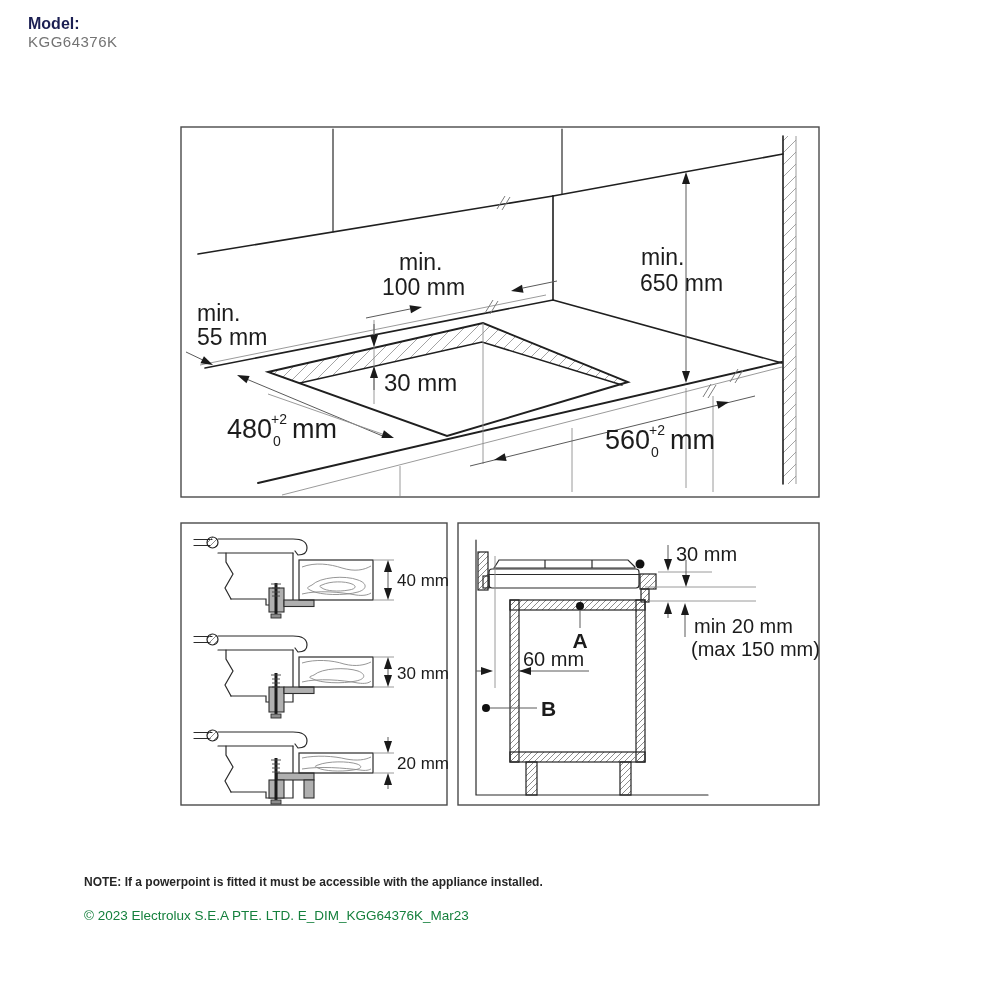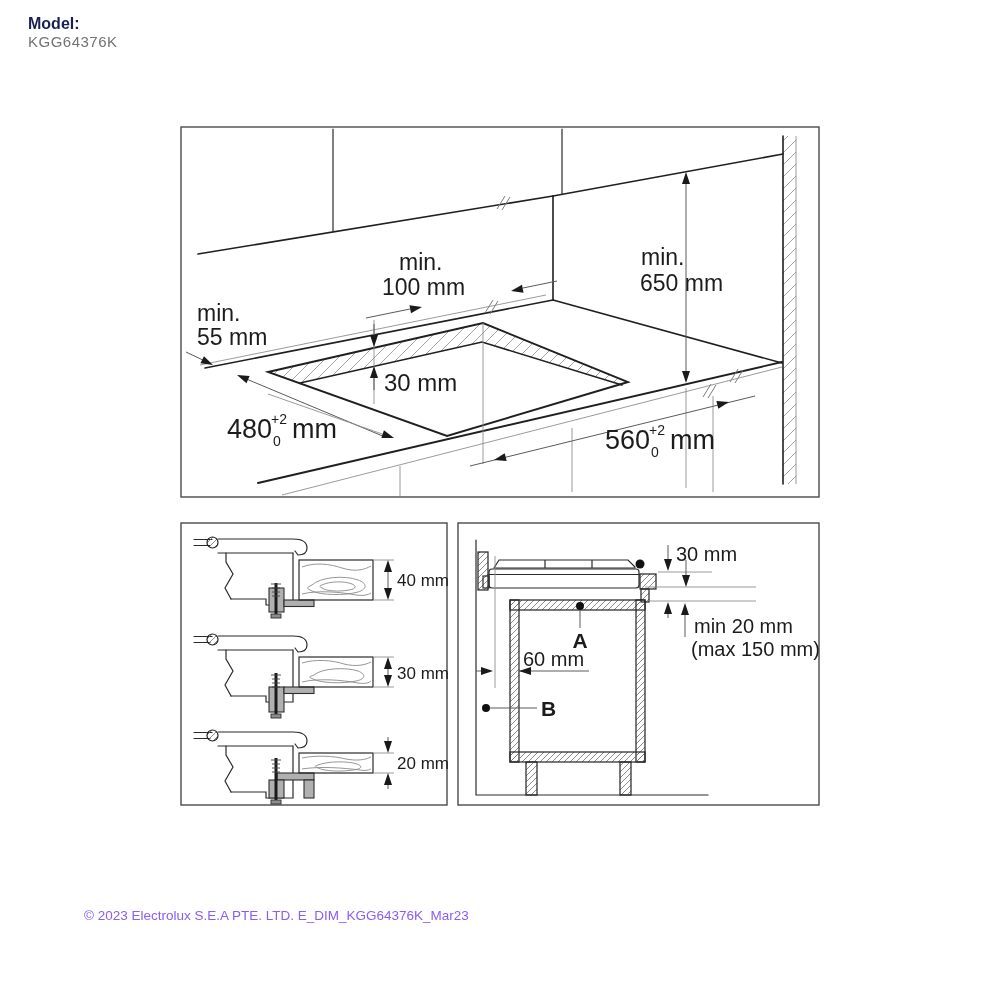--- a/index.html
+++ b/index.html
@@ -2,21 +2,21 @@
 <html><head>
 <meta charset="utf-8">
 <style>
   html,body{margin:0;padding:0;background:#fff;}
   .page{position:relative;width:1000px;height:1000px;background:#fff;overflow:hidden;
         font-family:"Liberation Sans",sans-serif;}
   .hdr{position:absolute;left:28px;top:14px;line-height:1.2;}
   .hdr .model-label{display:block;font-size:16px;font-weight:bold;color:#1b1f52;}
   .hdr .model-value{display:block;font-size:15px;color:#737373;letter-spacing:.5px;}
   .note{position:absolute;left:84px;top:875px;font-size:12px;font-weight:600;color:#262626;}
-  .copyright{position:absolute;left:84px;top:908px;font-size:13.5px;color:#8b5cf6;}
+  .copyright{position:absolute;left:84px;top:908px;font-size:13.5px;color:#15803d;}
   svg{position:absolute;left:0;top:0;}
   svg text{fill:#1c1c1c;font-family:"Liberation Sans",sans-serif;}
   .t23{font-size:23px;}
   .t24{font-size:24px;}
   .t28{font-size:27px;}
   .t14{font-size:14px;}
   .t20{font-size:20px;}
   .t18{font-size:17px;}
   .tb{font-size:21px;font-weight:bold;}
   .ln{stroke:#1f1f1f;stroke-width:1.6;fill:none;stroke-linecap:round;}
@@ -272,15 +272,16 @@
         <use href="#ah" transform="translate(668,602) rotate(-90)"></use>
         <path class="dim" d="M685,612 V637"></path>
         <use href="#ah" transform="translate(685,603) rotate(-90)"></use>
         <text class="t20" x="676" y="561">30 mm</text>
         <text class="t20" x="694" y="633">min 20 mm</text>
         <text class="t20" x="691" y="656">(max 150 mm)</text>
       </g>
     </g>
   </svg>
 
+  <div class="note">NOTE: If a powerpoint is fitted it must be accessible with the appliance installed.</div>
   <div class="copyright">© 2023 Electrolux S.E.A PTE. LTD. E_DIM_KGG64376K_Mar23</div>
 
 </div>
 
 </body></html>

